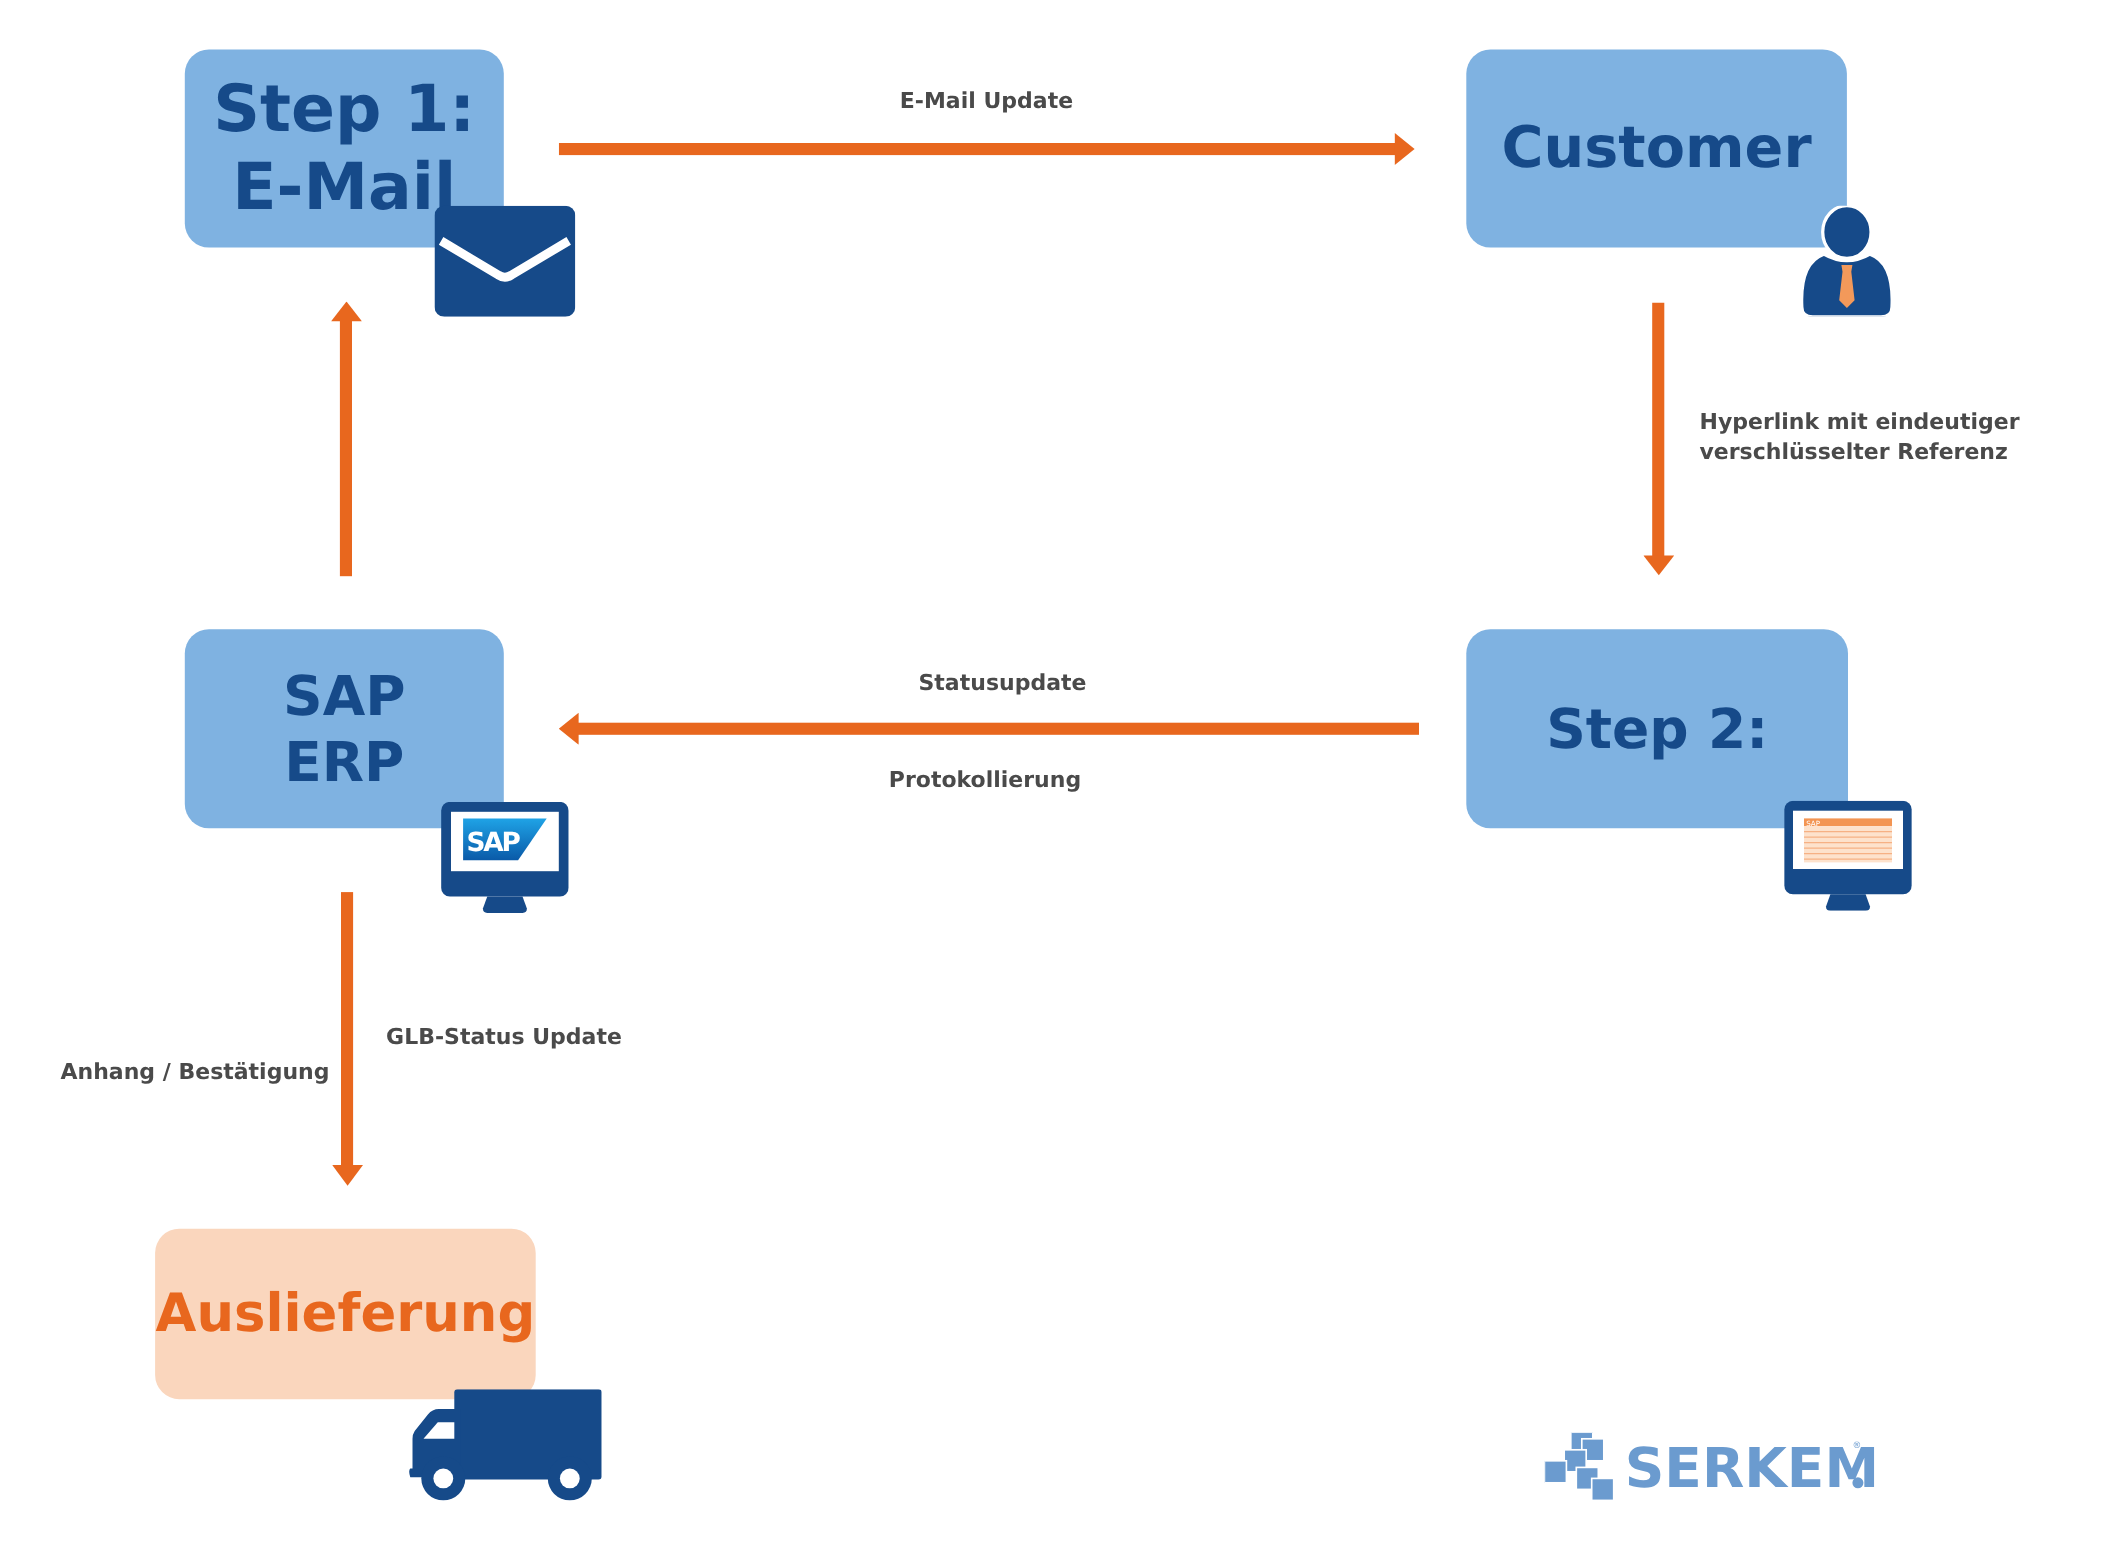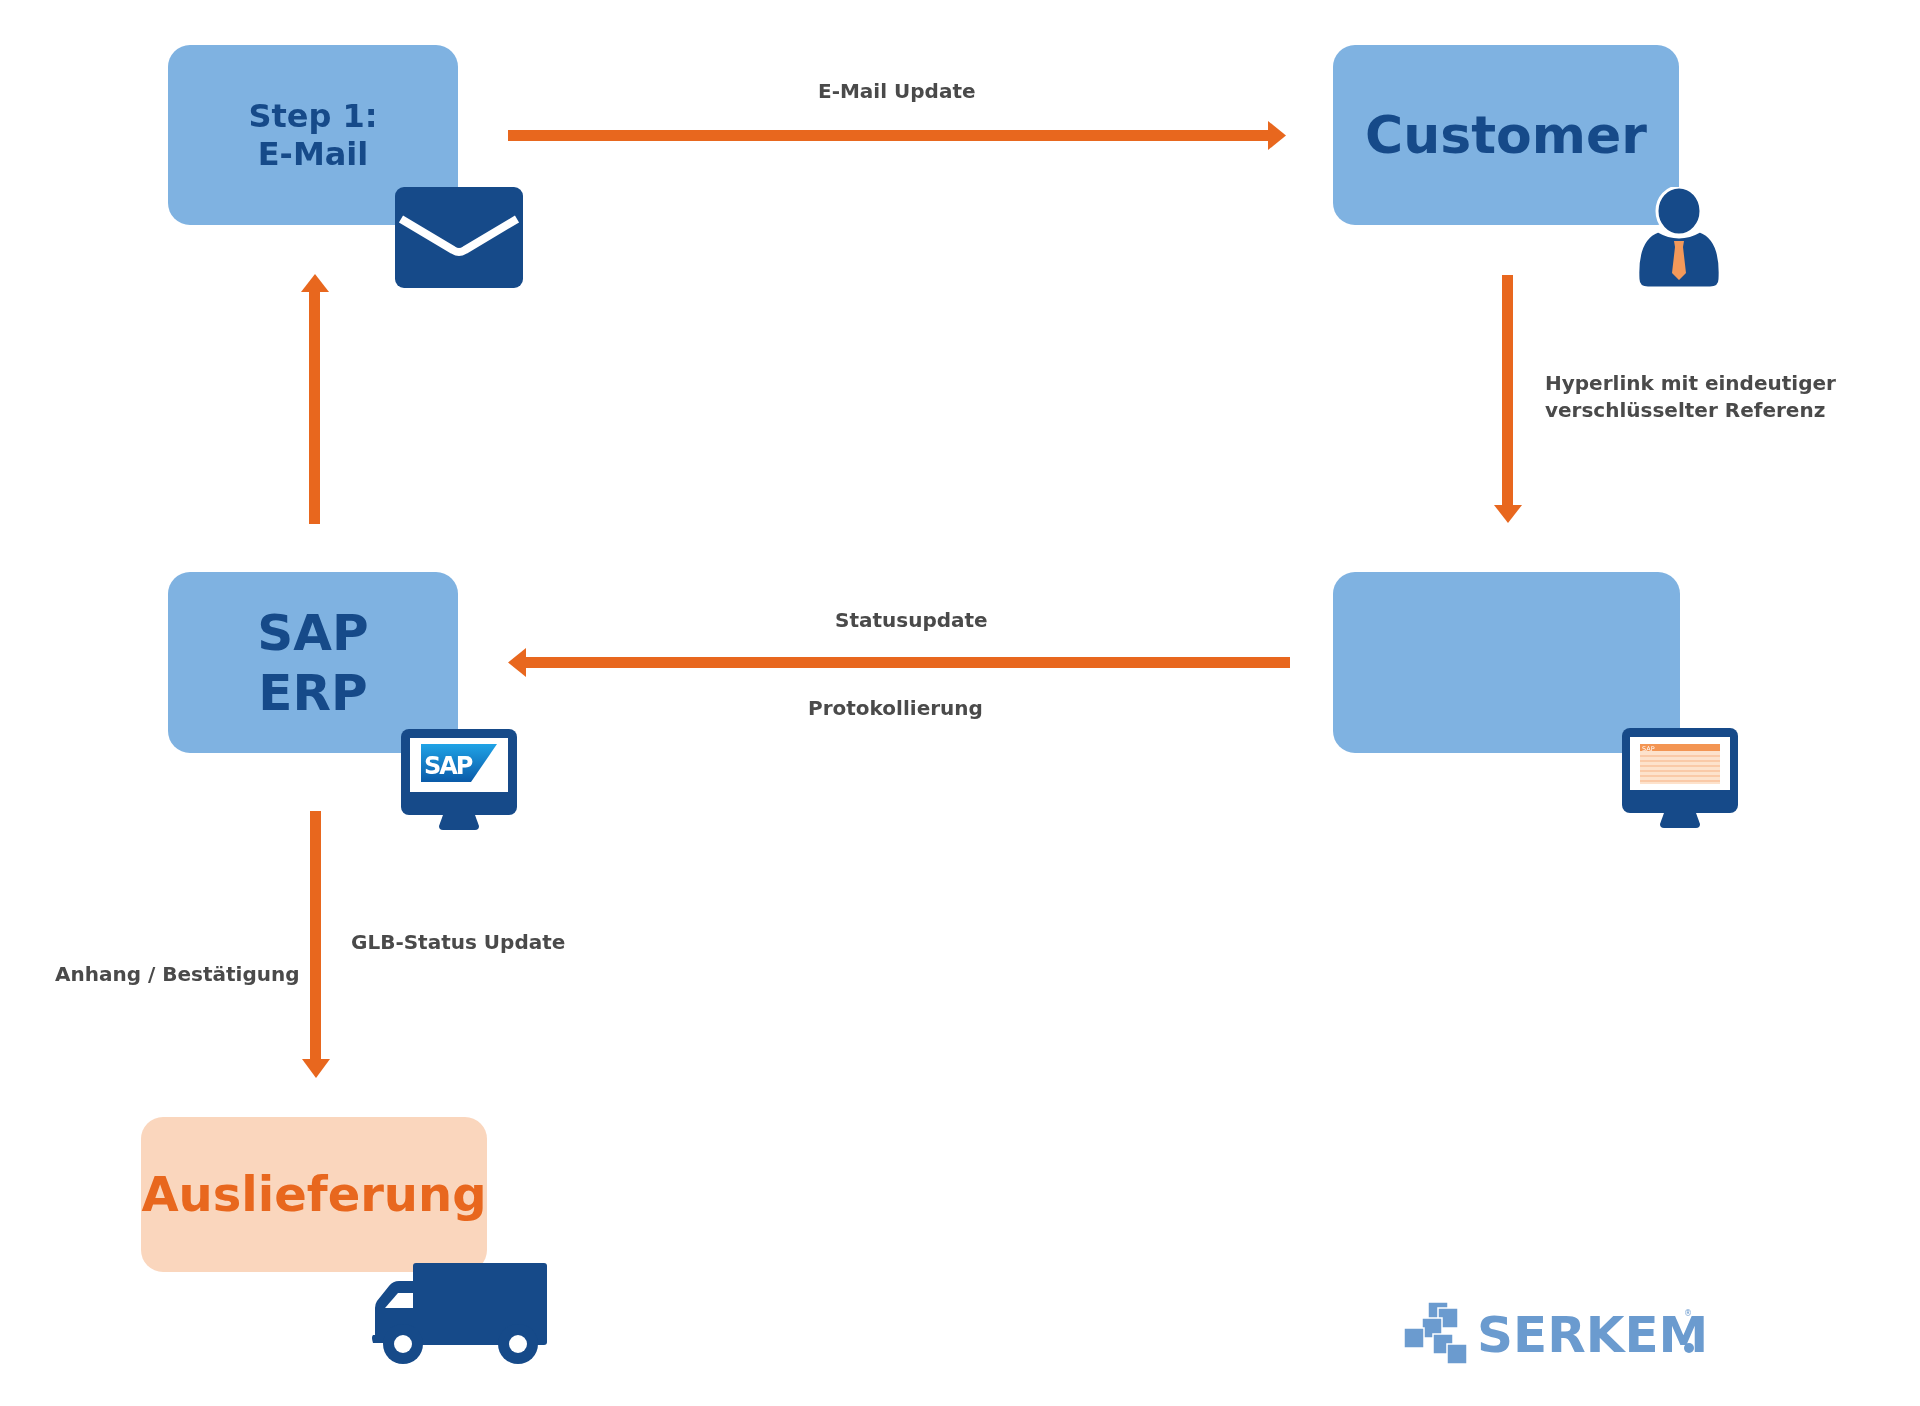--- a/index.html
+++ b/index.html
@@ -9,21 +9,21 @@
   .box.orange { background: #fad6bd; color: #e8671e; }
   .box .line { display: block; line-height: 1.2; }
   .lbl { position: absolute; color: #4a4a4a; font-weight: bold; font-size: 20px; white-space: nowrap; font-family: "DejaVu Sans", sans-serif; }
   .arrow { position: absolute; }
   .icon { position: absolute; }
   svg { display: block; }
 </style>
 </head>
 <body>
 
-<div class="box blue" style="left:168px;top:45px;width:290px;height:180px;font-size:32px;">
+<div class="box blue" style="left:168px;top:45px;width:290px;height:180px;font-size:59px;">
   <span class="line">Step 1:</span>
   <span class="line">E-Mail</span>
 </div>
 <div class="icon" style="left:395px;top:187px;">
   <svg width="128" height="101" viewBox="0 0 128 101">
     <rect x="0" y="0" width="128" height="101" rx="9" fill="#164a89"></rect>
     <path d="M6 32 L58 63 Q64 67 70 63 L122 32" fill="none" stroke="#ffffff" stroke-width="8" stroke-linejoin="round"></path>
   </svg>
 </div>
 
@@ -32,20 +32,21 @@
 </div>
 <div class="icon" style="left:1636px;top:187px;">
   <svg width="86" height="101" viewBox="0 0 86 101">
     <ellipse cx="43" cy="24" rx="22" ry="24" fill="#164a89" stroke="#ffffff" stroke-width="3"></ellipse>
     <path d="M2 92 Q0 52 22 44 Q43 56 64 44 Q86 52 84 92 Q84 101 74 101 L12 101 Q2 101 2 92 Z" fill="#164a89" stroke="#ffffff" stroke-width="3"></path>
     <path d="M38 54 L48 54 L47 60 L50 86 L43 93 L36 86 L39 60 Z" fill="#f3995a"></path>
   </svg>
 </div>
 
 <div class="box blue" style="left:1333px;top:572px;width:347px;height:181px;font-size:50px;">
+  <span class="line">Step 2:</span>
 </div>
 <div class="icon" style="left:1622px;top:728px;">
   <svg width="116" height="100" viewBox="0 0 116 100">
     <rect x="0" y="0" width="116" height="85" rx="8" fill="#164a89"></rect>
     <rect x="8" y="9" width="100" height="53" fill="#ffffff"></rect>
     <path d="M42 85 L74 85 L78 96 Q78 100 74 100 L42 100 Q38 100 38 96 Z" fill="#164a89"></path>
     <rect x="18" y="16" width="80" height="7" fill="#f39553"></rect>
     <text x="20" y="22.5" font-size="6.5" fill="#ffffff" font-family="DejaVu Sans, sans-serif">SAP</text>
     <rect x="18" y="23" width="80" height="33" fill="#fde2cc"></rect>
     <g stroke="#f6b184" stroke-width="1">

